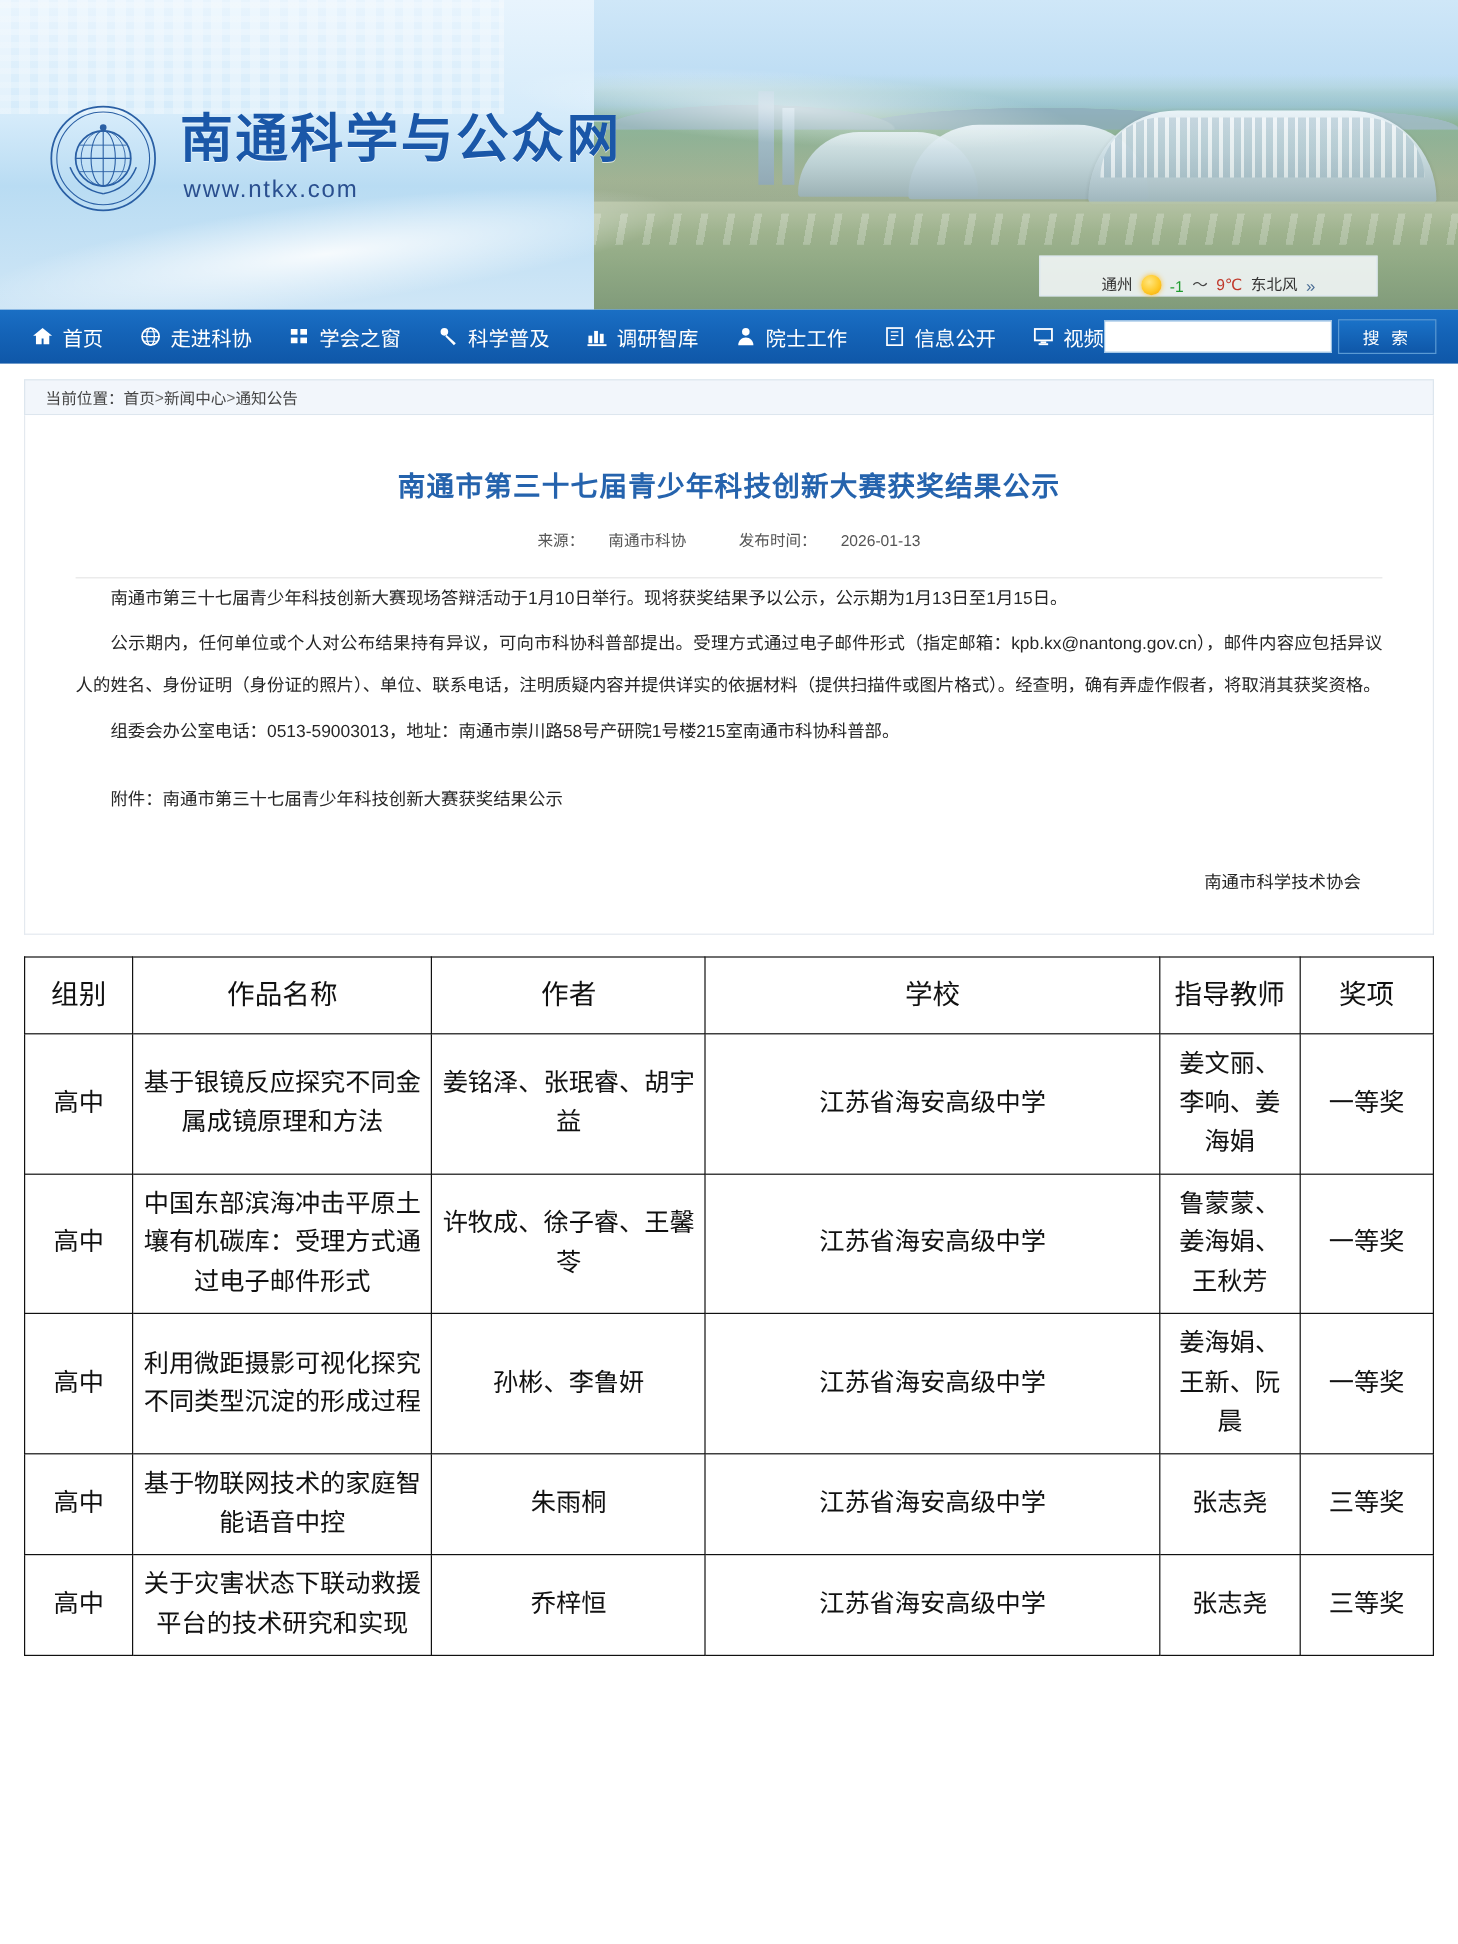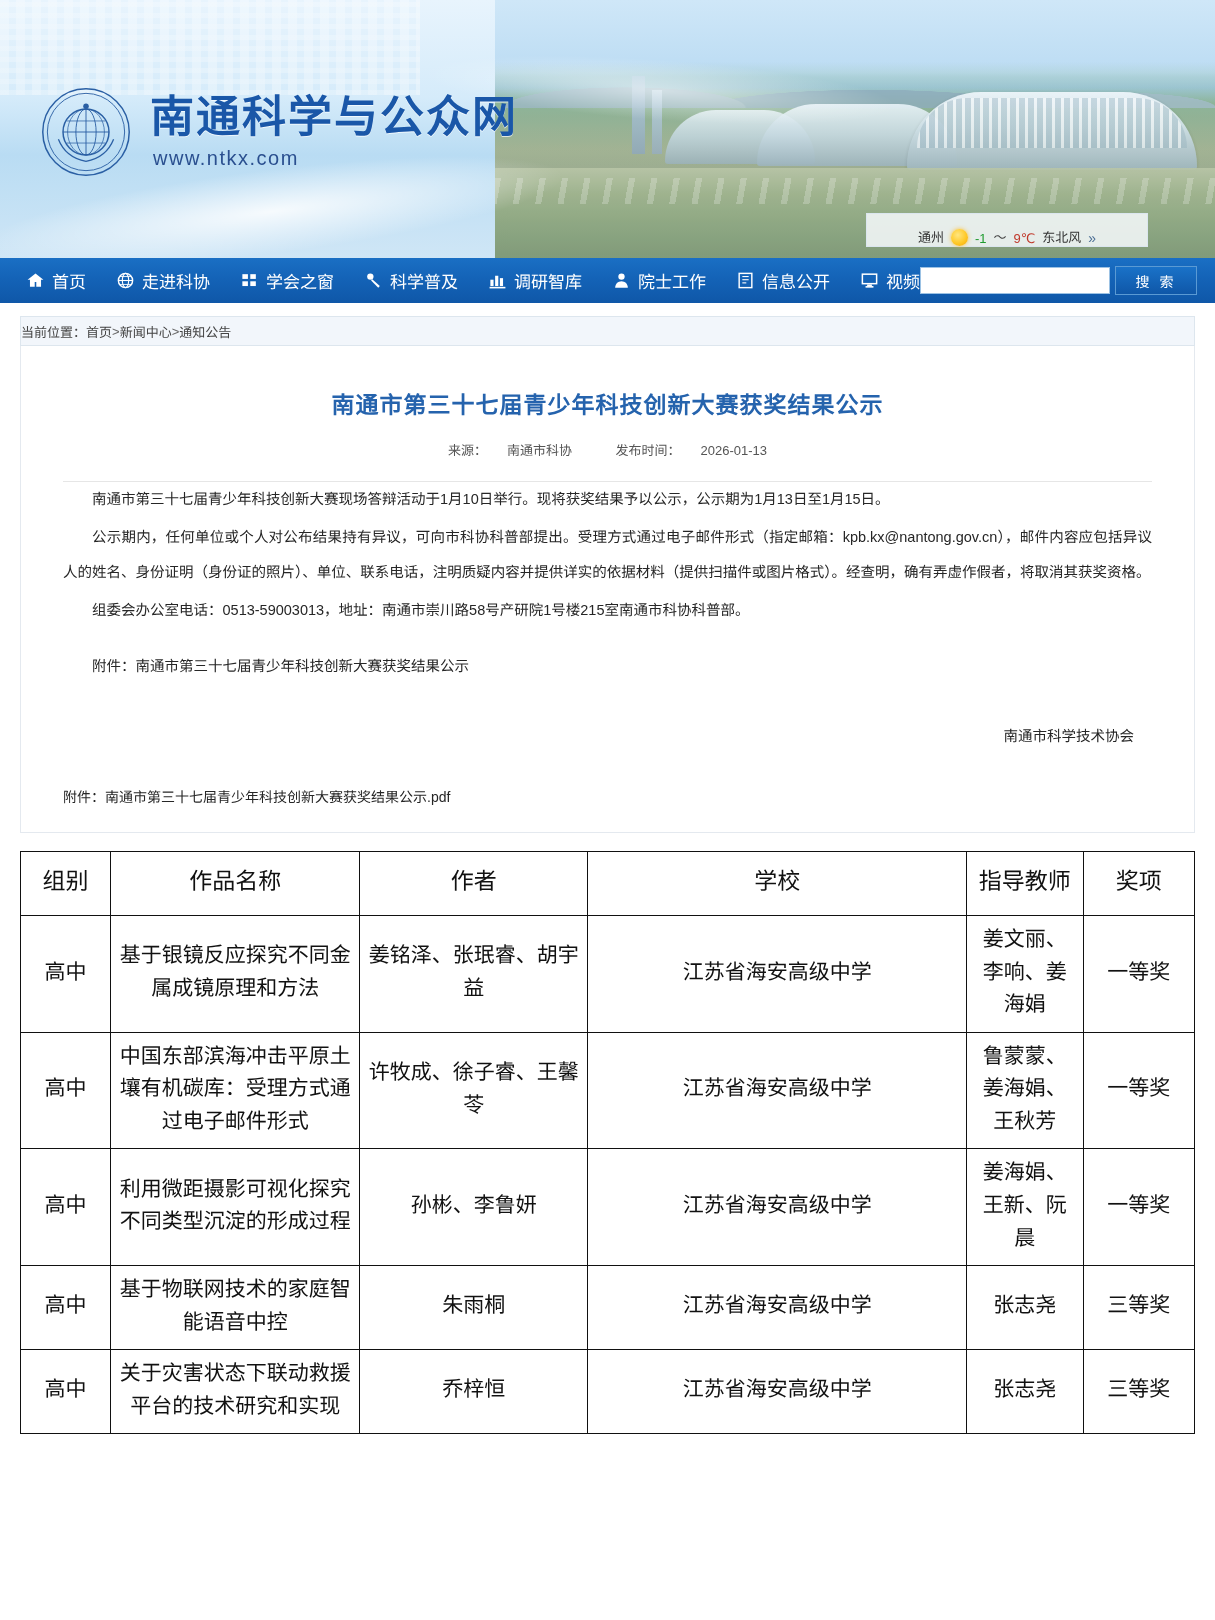--- a/index.html
+++ b/index.html
@@ -166,21 +166,21 @@
   }
   
   .page{
     width:1175px;margin:0 auto;padding-top:13px;
     box-sizing:border-box;
   }
   .crumb-box{
     border:1px solid #dde6ee;
     background:#f2f6fb;
     height:30px;display:flex;align-items:center;
-    box-sizing:border-box;
+    padding-left:17px;box-sizing:border-box;
     font-size:13px;color:#444;
   }
   .crumb-box .sep{color:#666;}
   .article{
     border:1px solid #e4e9ef;border-top:none;
     background:#fff;
     padding:22px 42px 26px 42px;
     box-sizing:border-box;
   }
   .art-title{
@@ -199,21 +199,21 @@
   .sign{margin-top:46px;text-align:right;font-size:14.5px;color:#262626;line-height:2.1;padding-right:18px;}
   .attach-note{margin-top:26px;text-indent:2em;font-size:14.5px;color:#262626;}
   .attach-link{
     margin-top:34px;font-size:14px;color:#262626;
   }
   
   .result-table{
     width:1175px;margin:18px auto 0 auto;
     border-collapse:collapse;
     table-layout:fixed;
-    font-family:Liberation Mono, monospace;
+    font-family:Liberation Sans, sans-serif;
   }
   .result-table th,.result-table td{
     border:1px solid #111;
     text-align:center;
     vertical-align:middle;
     color:#111;
     padding:9px 6px;
     line-height:1.55;
   }
   .result-table th{
@@ -395,23 +395,20 @@
       <p>公示期内，任何单位或个人对公布结果持有异议，可向市科协科普部提出。受理方式通过电子邮件形式（指定邮箱：kpb.kx@nantong.gov.cn），邮件内容应包括异议人的姓名、身份证明（身份证的照片）、单位、联系电话，注明质疑内容并提供详实的依据材料（提供扫描件或图片格式）。经查明，确有弄虚作假者，将取消其获奖资格。</p>
       <p>组委会办公室电话：0513-59003013，地址：南通市崇川路58号产研院1号楼215室南通市科协科普部。</p>
     </div>
 
     <div class="attach-note">附件：南通市第三十七届青少年科技创新大赛获奖结果公示</div>
 
     <div class="sign">
       <div>南通市科学技术协会</div>
     </div>
 
-    <div class="attach-link">
-      <span>附件：</span><span>南通市第三十七届青少年科技创新大赛获奖结果公示.pdf</span>
-    </div>
   </div>
 
   <div class="tbl-wrap">
     <table class="result-table">
       <colgroup>
         <col class="col-group">
           <col class="col-work">
           <col class="col-author">
         <col class="col-school">
           <col class="col-teacher">

